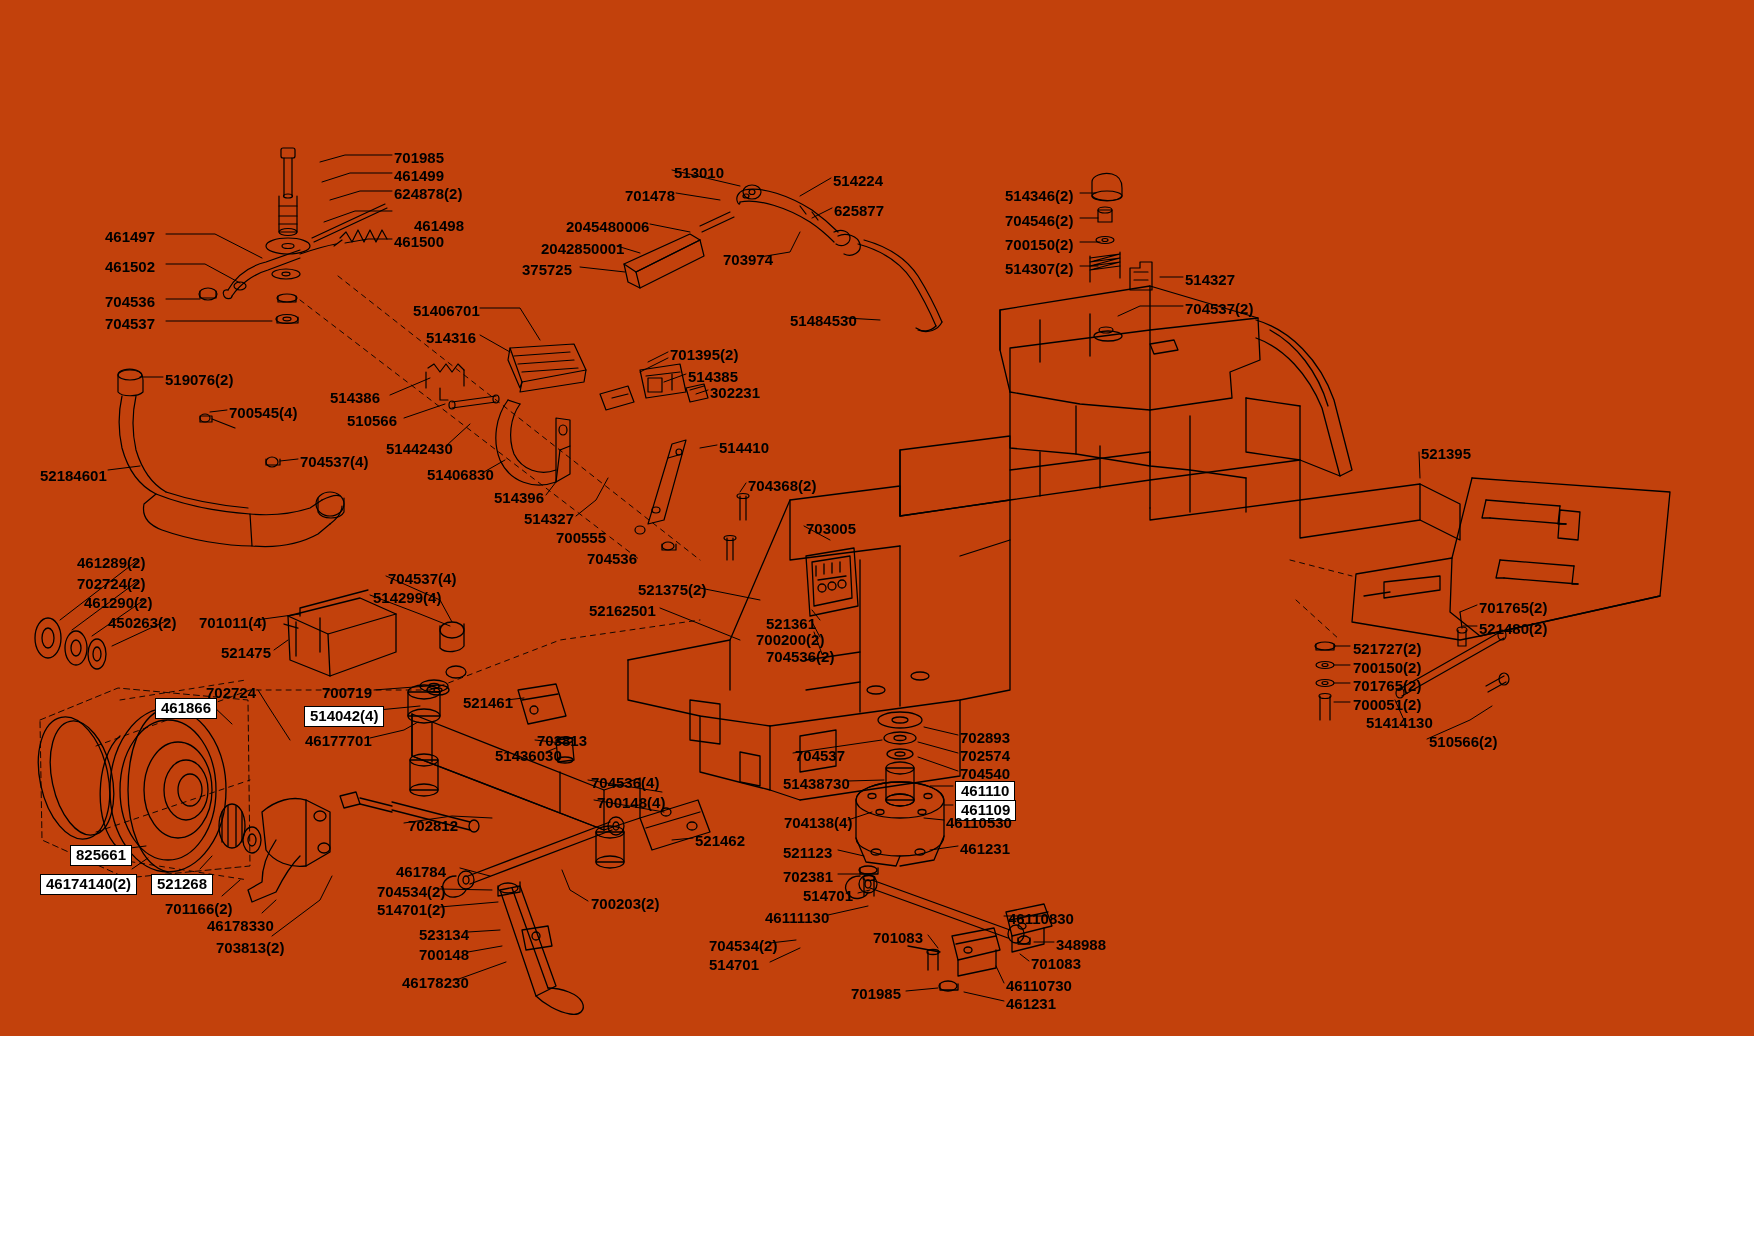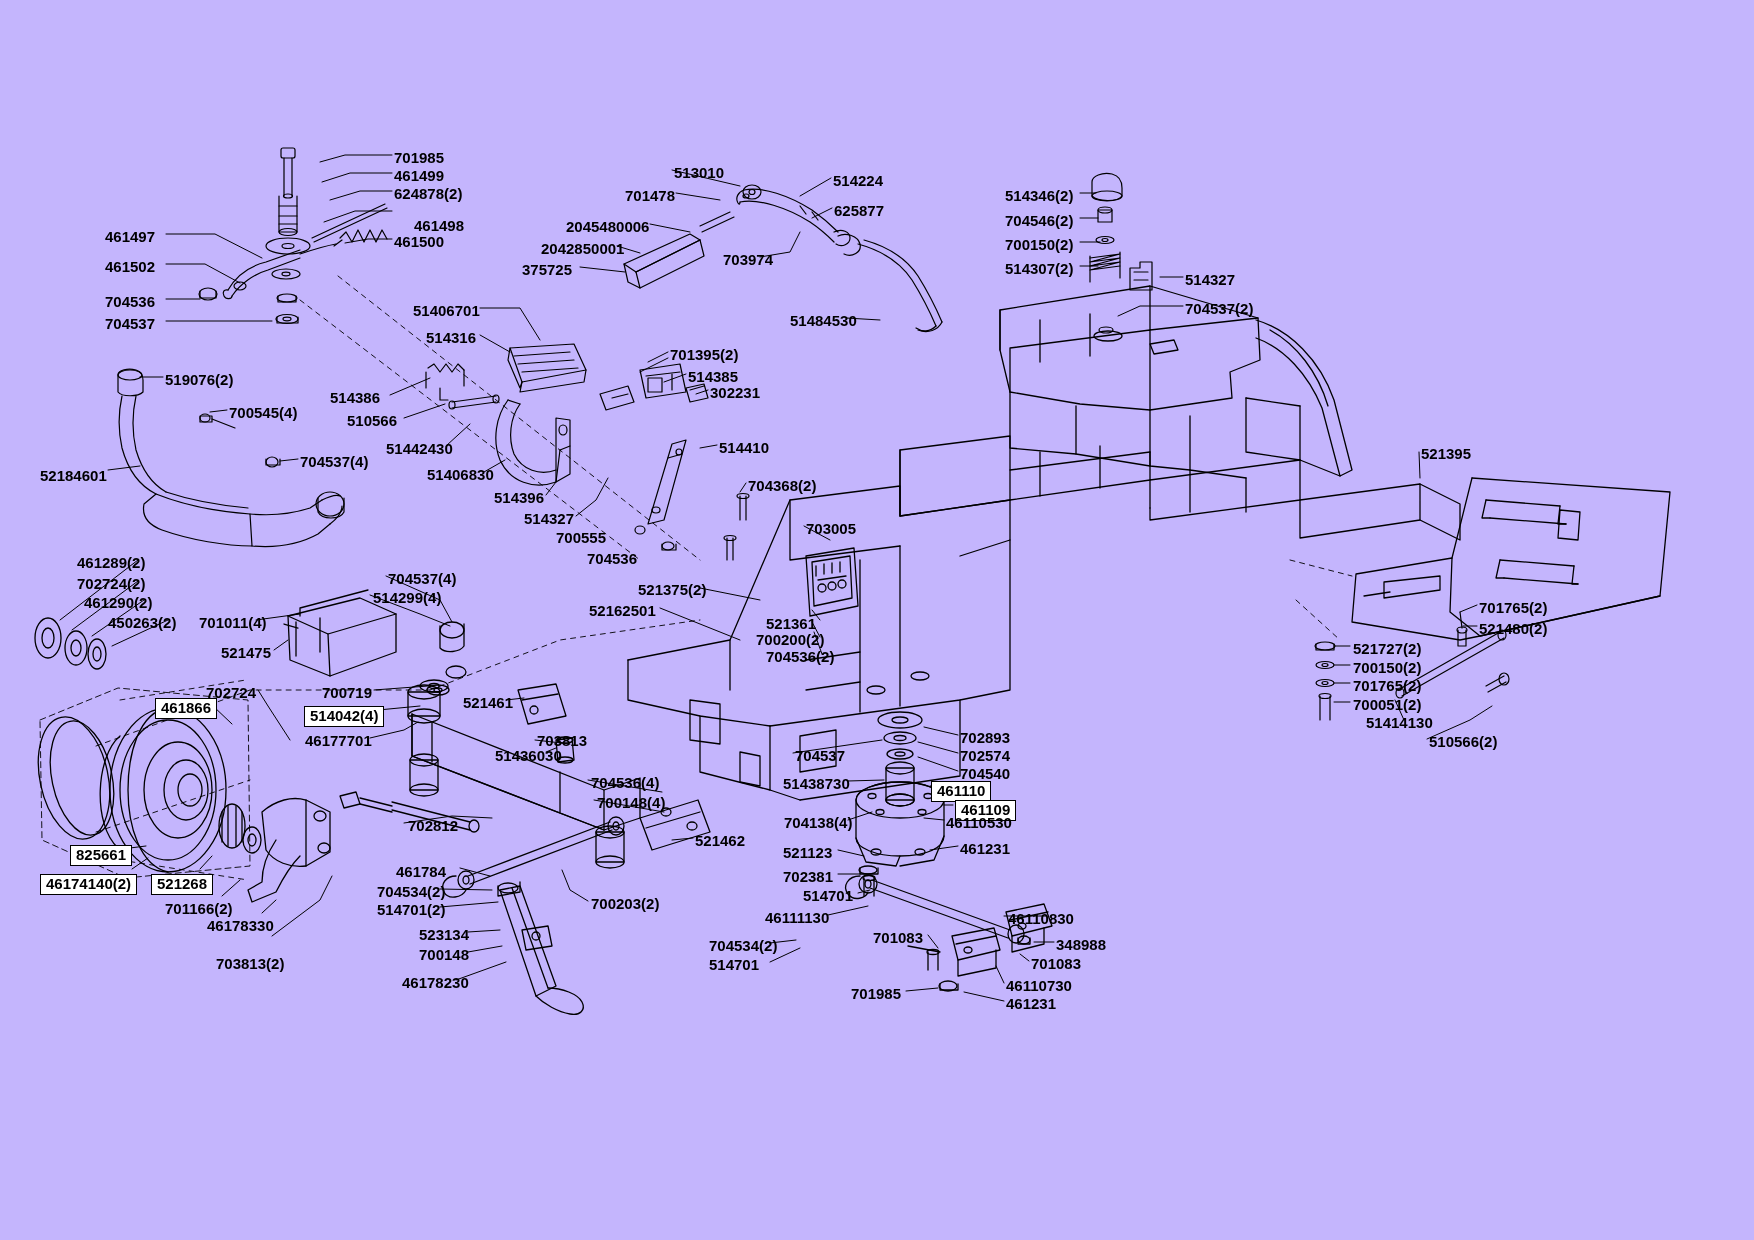--- a/index.html
+++ b/index.html
@@ -3,22 +3,22 @@
 <meta charset="utf-8">
 <style>
   html, body {
     margin: 0;
     padding: 0;
     background: #ffffff;
   }
   #page {
     position: relative;
     width: 1754px;
-    height: 1240px;
-    background: #c4b5fd;
+    height: 1036px;
+    background: #c2410c;
     font-family: "Liberation Sans", sans-serif;
     overflow: hidden;
   }
   #svg-layer {
     position: absolute;
     left: 0;
     top: 0;
     width: 1754px;
     height: 1240px;
   }
@@ -654,21 +654,21 @@
       <div class="callout" style="left: 537px; top: 733px;">703813</div>
       <div class="callout" style="left: 495px; top: 748px;">51436030</div>
       <div class="callout" style="left: 591px; top: 775px;">704536(4)</div>
       <div class="callout" style="left: 597px; top: 795px;">700148(4)</div>
       <div class="callout" style="left: 695px; top: 833px;">521462</div>
       <div class="callout" style="left: 960px; top: 730px;">702893</div>
       <div class="callout" style="left: 960px; top: 748px;">702574</div>
       <div class="callout" style="left: 795px; top: 748px;">704537</div>
       <div class="callout" style="left: 960px; top: 766px;">704540</div>
       <div class="callout" style="left: 783px; top: 776px;">51438730</div>
-      <div class="callout boxed" style="left: 931px; top: 781px;">461110</div>
+      <div class="callout boxed" style="left: 955px; top: 781px;">461110</div>
       <div class="callout boxed" style="left: 955px; top: 800px;">461109</div>
       <div class="callout" style="left: 946px; top: 815px;">46110530</div>
       <div class="callout" style="left: 784px; top: 815px;">704138(4)</div>
       <div class="callout" style="left: 960px; top: 841px;">461231</div>
       <div class="callout" style="left: 783px; top: 845px;">521123</div>
       <div class="callout" style="left: 783px; top: 869px;">702381</div>
       <div class="callout" style="left: 803px; top: 888px;">514701</div>
       <div class="callout" style="left: 765px; top: 910px;">46111130</div>
       <div class="callout" style="left: 1008px; top: 911px;">46110830</div>
       <div class="callout" style="left: 1056px; top: 937px;">348988</div>
@@ -685,16 +685,16 @@
       <div class="callout" style="left: 377px; top: 902px;">514701(2)</div>
       <div class="callout" style="left: 419px; top: 927px;">523134</div>
       <div class="callout" style="left: 419px; top: 947px;">700148</div>
       <div class="callout" style="left: 402px; top: 975px;">46178230</div>
       <div class="callout" style="left: 591px; top: 896px;">700203(2)</div>
       <div class="callout boxed" style="left: 70px; top: 845px;">825661</div>
       <div class="callout boxed" style="left: 40px; top: 874px;">46174140(2)</div>
       <div class="callout boxed" style="left: 151px; top: 874px;">521268</div>
       <div class="callout" style="left: 165px; top: 901px;">701166(2)</div>
       <div class="callout" style="left: 207px; top: 918px;">46178330</div>
-      <div class="callout" style="left: 216px; top: 940px; margin-top: 16px;">703813(2)</div>
+      <div class="callout" style="left: 216px; top: 940px;">703813(2)</div>
     </div>
 
 </div>
 
 </body></html>

